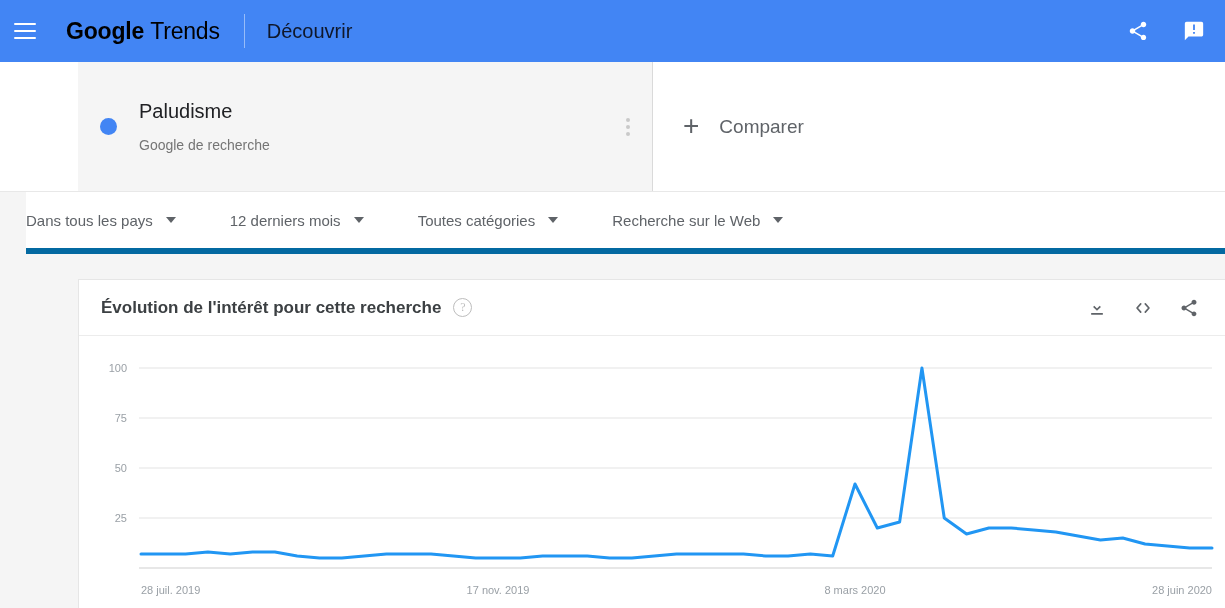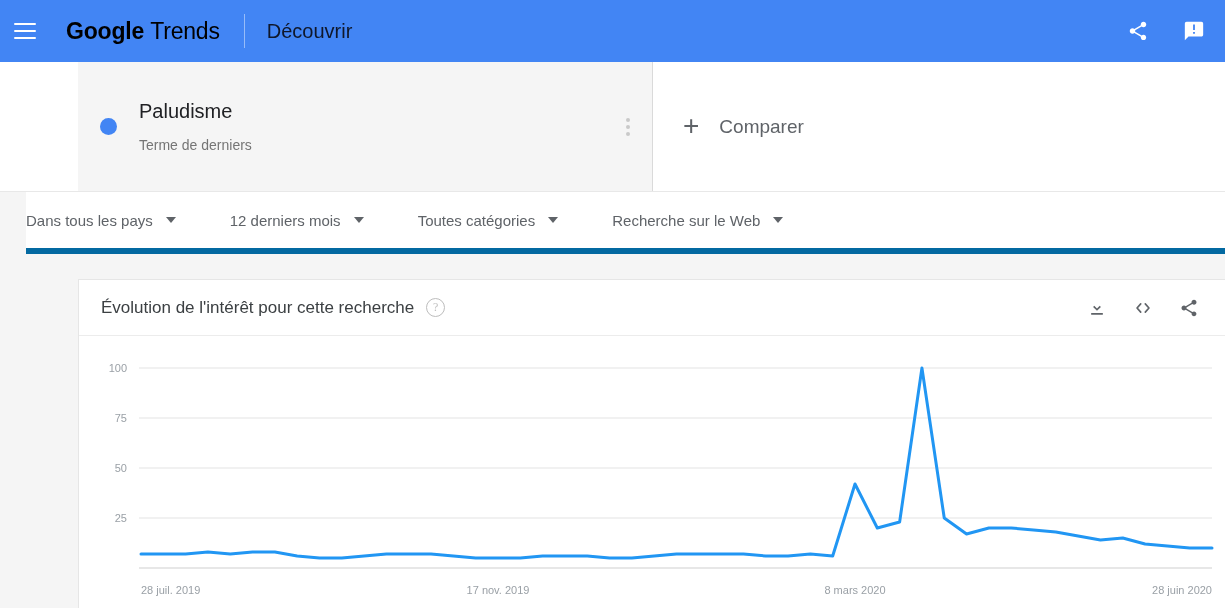--- a/index.html
+++ b/index.html
@@ -152,21 +152,21 @@
     border: 1px solid #e6e6e6;
     border-right: none;
     min-height: 330px;
   }
   .chart-head {
     height: 56px;
     display: flex; align-items: center;
     padding: 0 24px 0 22px;
     border-bottom: 1px solid #ececec;
   }
-  .chart-title { font-size: 17px; color: #3c4043; font-weight: 400; }
+  .chart-title { font-size: 17px; color: #3c4043; font-weight: 700; }
   .help-icon {
     width: 19px; height: 19px; border-radius: 50%;
     border: 1.5px solid #bdbdbd;
     color: #bdbdbd; font-size: 12px;
     display: flex; align-items: center; justify-content: center;
     margin-left: 12px; cursor: pointer; flex: 0 0 auto;
     font-family: "Liberation Serif", serif;
   }
   .chart-head-spacer { flex: 1 1 auto; }
   .chart-tools { display: flex; align-items: center; gap: 22px; }
@@ -223,21 +223,21 @@
   </div>
 </div>
 
 <div class="terms-row">
   <div class="terms-left-gutter"></div>
 
   <div class="term-card">
     <span class="term-dot"></span>
     <div class="term-texts">
       <div class="term-title">Paludisme</div>
-      <div class="term-sub">Terme de derniers</div>
+      <div class="term-sub">Google de recherche</div>
     </div>
     <div class="term-menu">
       <i></i>
       <i></i>
       <i></i>
     </div>
   </div>
 
   <div class="compare-cell">
     <span class="compare-plus">+</span>

